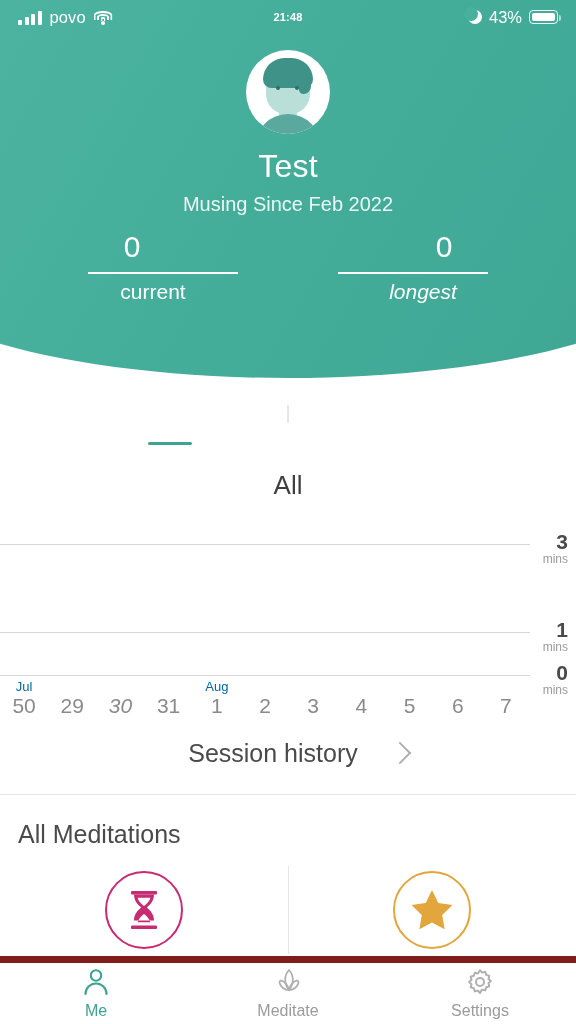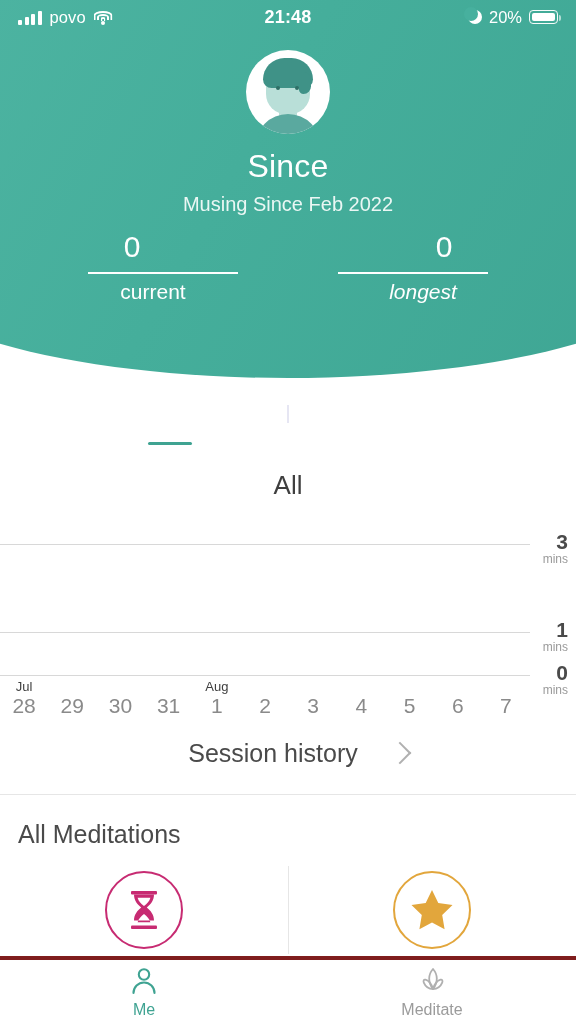--- a/index.html
+++ b/index.html
@@ -37,21 +37,21 @@
   .bars i:nth-child(3){height:11px;}
   .bars i:nth-child(4){height:14px;}
   .carrier { font-size:16.5px; letter-spacing:.1px; line-height:1; }
   .wifi { width:19px; height:14px; position:relative; }
   .wifi span { position:absolute; left:50%; transform:translateX(-50%); border:2px solid #fff; border-bottom:none;
     border-top-left-radius:50%; border-top-right-radius:50%; }
   .wifi .w3 { width:19px; height:9px; bottom:5px; }
   .wifi .w2 { width:12px; height:6px; bottom:5px; }
   .wifi .w1 { width:5px;  height:4px; bottom:4px; border-width:2.5px;}
   .wifi .dot { position:absolute; bottom:0; left:50%; transform:translateX(-50%); width:4px;height:4px;background:#fff;border-radius:50%; border:none;}
-  .sb-center { position:absolute; left:0; right:0; text-align:center; font-size:18px; font-weight:600; letter-spacing:.2px; }
+  .sb-center { position:absolute; left:0; right:0; text-align:center; font-size:11px; font-weight:600; letter-spacing:.2px; }
   .sb-right { margin-left:auto; display:flex; align-items:center; gap:7px; font-size:16.5px; position:relative; z-index:2;}
   .moon { width:14px; height:14px; position:relative; }
   .moon:before { content:""; position:absolute; inset:0; border-radius:50%; background:#fff; }
   .moon:after { content:""; position:absolute; left:-4px; top:-3px; width:14px;height:14px;border-radius:50%;
     background:#47b09e; }
   .battery { width:29px; height:14px; border:1.6px solid rgba(255,255,255,.95); border-radius:4px; position:relative; }
   .battery:after { content:""; position:absolute; right:-4px; top:4px; width:2px;height:6px;background:rgba(255,255,255,.6);border-radius:0 2px 2px 0;}
   .battery i { position:absolute; inset:1.6px; background:#fff; border-radius:2px; display:block; }
 
   
@@ -118,21 +118,21 @@
   
   .chart-title { position:absolute; top:470px; left:0; width:576px; text-align:center;
     font-size:26px; color:#3f3f3f; font-weight:400; }
   .chart-area { position:absolute; top:520px; left:0; width:576px; height:200px; }
   .gridline { position:absolute; left:0; height:1px; background:#d8d8d8; }
   .ylab { position:absolute; right:8px; text-align:right; width:46px; }
   .ylab .v { font-size:21px; color:#4a4a4a; font-weight:600; line-height:1; }
   .ylab .u { font-size:12px; color:#9a9a9a; line-height:1.2; }
   .xaxis { position:absolute; left:0; top:160px; width:530px; }
   .xtick { position:absolute; text-align:center; width:48px; }
-  .xtick .m { font-size:13px; color:#404040; line-height:1;text-align:center; }
+  .xtick .m { font-size:13px; color:#0369a1; line-height:1;text-align:center; }
   .xtick .d { font-size:21px; color:#8a8a8a; line-height:1.25; }
 
   
   .session-row { position:absolute; top:722px; left:0; width:576px; height:62px;
     display:flex; align-items:center; justify-content:center; gap:34px; cursor:pointer;padding-left:17px; }
   .session-row .txt { font-size:25px; color:#4a4a4a; }
   .chev { width:13px; height:22px; position:relative; }
   .chev:before { content:""; position:absolute; left:0; top:3px; width:14px;height:14px;
     border-right:2.5px solid #b0b0b0; border-top:2.5px solid #b0b0b0; transform:rotate(45deg); }
 
@@ -142,21 +142,21 @@
   .sec-title { position:absolute; top:820px; left:18px; font-size:25px; color:#4a4a4a; }
   .med-grid { position:absolute; top:866px; left:0; width:576px; height:88px; display:flex; }
   .med-cell { flex:1; display:flex; align-items:center; justify-content:center; cursor:pointer; }
   .med-sep { position:absolute; left:288px; top:866px; width:1px; height:88px; background:#e6e6e6; }
   .circ { width:78px; height:78px; border-radius:50%; display:flex; align-items:center; justify-content:center; }
   .circ.pink { border:2px solid #c72b72; }
   .circ.gold { border:2px solid #e2a63c; }
 
   
   .bottomnav { position:absolute; bottom:0; left:0; width:576px; height:68px;
-    background:#fff; border-top:4px solid #7f1d1d; display:flex; }
+    background:#fff; border-top:7px solid #7f1d1d; display:flex; }
   .navitem { flex:1; display:flex; flex-direction:column; align-items:center; justify-content:center; gap:5px; cursor:pointer; }
   .navitem .lbl { font-size:16px; color:#9b9b9b; }
   .navitem.active .lbl { color:#3fa392; }
   .navicon { width:30px; height:30px; }
 </style>
 </head>
 <body>
 
 <div class="phone">
 
@@ -177,39 +177,39 @@
           <span class="wifi">
             <span class="w3"></span>
               <span class="w2"></span>
               <span class="w1"></span>
               <span class="dot"></span>
           </span>
         </div>
         <div class="sb-center">21:48</div>
         <div class="sb-right">
           <span class="moon"></span>
-          <span>20%</span>
+          <span>43%</span>
           <span class="battery">
               <i></i>
             </span>
         </div>
       </div>
 
       <div class="avatar-wrap">
         <div class="avatar">
           <span class="av-face"></span>
           <span class="av-hair"></span>
           <span class="av-eye l"></span>
           <span class="av-eye r"></span>
           <span class="av-neck"></span>
           <span class="av-body"></span>
         </div>
       </div>
 
-      <div class="profile-name">Since</div>
+      <div class="profile-name">Test</div>
       <div class="profile-since">Musing Since Feb 2022</div>
 
       <div class="streak">
         <div class="streak-inner">
 
           <div class="stat current">
             <div class="num">0</div>
             <div class="rule"></div>
             <div class="cap">current</div>
           </div>
@@ -277,27 +277,27 @@
         </div>
         <div class="gridline" style="top: 24px; width: 530px;"></div>
         <div class="ylab" style="top: 11px;">
           <div class="v">3</div>
           <div class="u">mins</div>
         </div>
       </div>
     <div class="xaxis" id="chart-xaxis">
         <div class="xtick" style="left: 0.090909px;">
           <div class="m">Jul</div>
-          <div class="d">28</div>
+          <div class="d">50</div>
         </div>
         <div class="xtick" style="left: 48.2727px;">
           <div class="m">&nbsp;</div>
           <div class="d">29</div>
         </div>
-        <div class="xtick" style="left: 96.4545px;">
+        <div class="xtick" style="left: 96.4545px; font-style: italic;">
           <div class="m">&nbsp;</div>
           <div class="d">30</div>
         </div>
         <div class="xtick" style="left: 144.636px;">
           <div class="m">&nbsp;</div>
           <div class="d">31</div>
         </div>
         <div class="xtick" style="left: 192.818px;">
           <div class="m">Aug</div>
           <div class="d">1</div>
@@ -374,16 +374,25 @@
       <span class="navicon">
         <svg width="32" height="28" viewBox="0 0 32 28">
           <path d="M16 3c2.6 3 3.8 6 3.8 9.5S18.6 20 16 23c-2.6-3-3.8-6-3.8-10.5S13.4 6 16 3z" fill="none" stroke="#b0b0b0" stroke-width="1.8" stroke-linejoin="round"></path>
           <path d="M16 23c-3.8 0-7.6-2.4-9.2-6.3-.8-2 .2-3.4 1.6-3 3.3 1 6.2 4 7.6 9.3z" fill="none" stroke="#b0b0b0" stroke-width="1.8" stroke-linejoin="round"></path>
           <path d="M16 23c3.8 0 7.6-2.4 9.2-6.3.8-2-.2-3.4-1.6-3-3.3 1-6.2 4-7.6 9.3z" fill="none" stroke="#b0b0b0" stroke-width="1.8" stroke-linejoin="round"></path>
         </svg>
       </span>
       <span class="lbl">Meditate</span>
     </div>
 
+    <div class="navitem">
+      <span class="navicon">
+        <svg width="30" height="30" viewBox="0 0 30 30">
+          <path fill="none" stroke="#b0b0b0" stroke-width="2" stroke-linejoin="round" d="M15 3.2l2.1 2.4 3.1-.8 1 3.1 3.1 1-.8 3.1 2.4 2.1-2.4 2.1.8 3.1-3.1 1-1 3.1-3.1-.8L15 26l-2.1-2.4-3.1.8-1-3.1-3.1-1 .8-3.1L4.1 15l2.4-2.1-.8-3.1 3.1-1 1-3.1 3.1.8z"></path>
+          <circle cx="15" cy="15" r="4" fill="none" stroke="#b0b0b0" stroke-width="2"></circle>
+        </svg>
+      </span>
+      <span class="lbl">Settings</span>
+    </div>
 
   </div>
 
 </div>
 
 </body></html>

